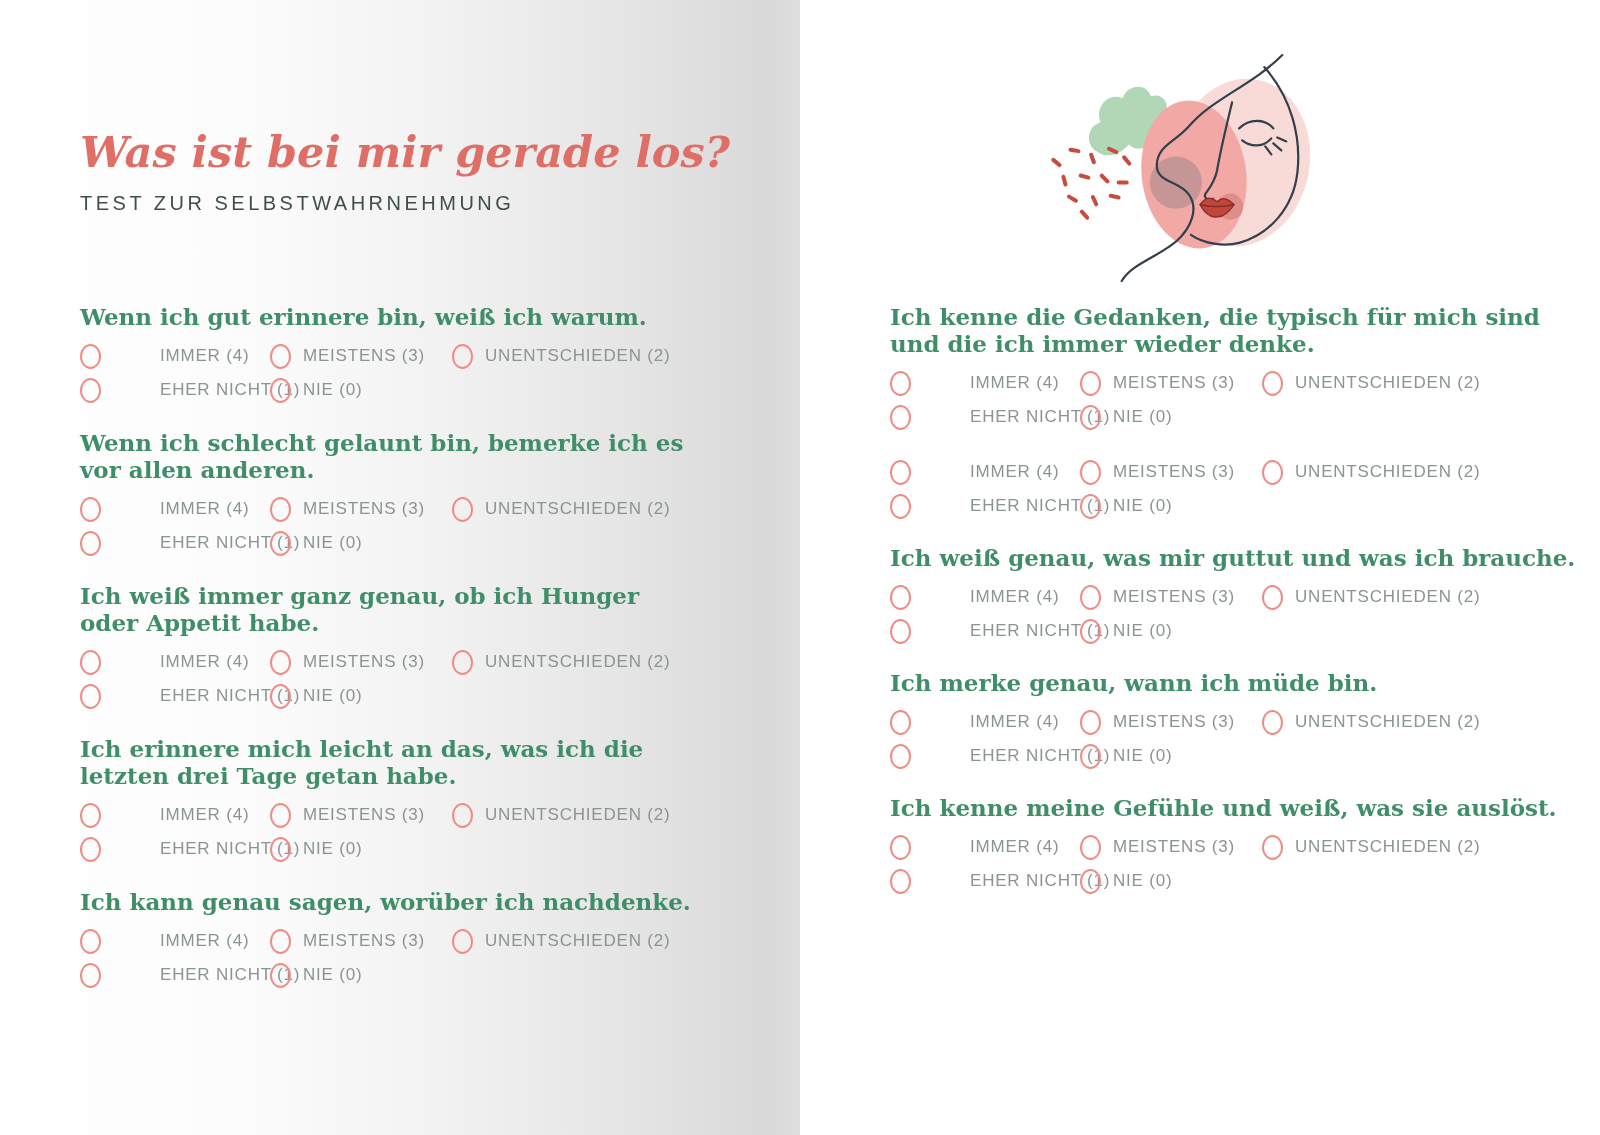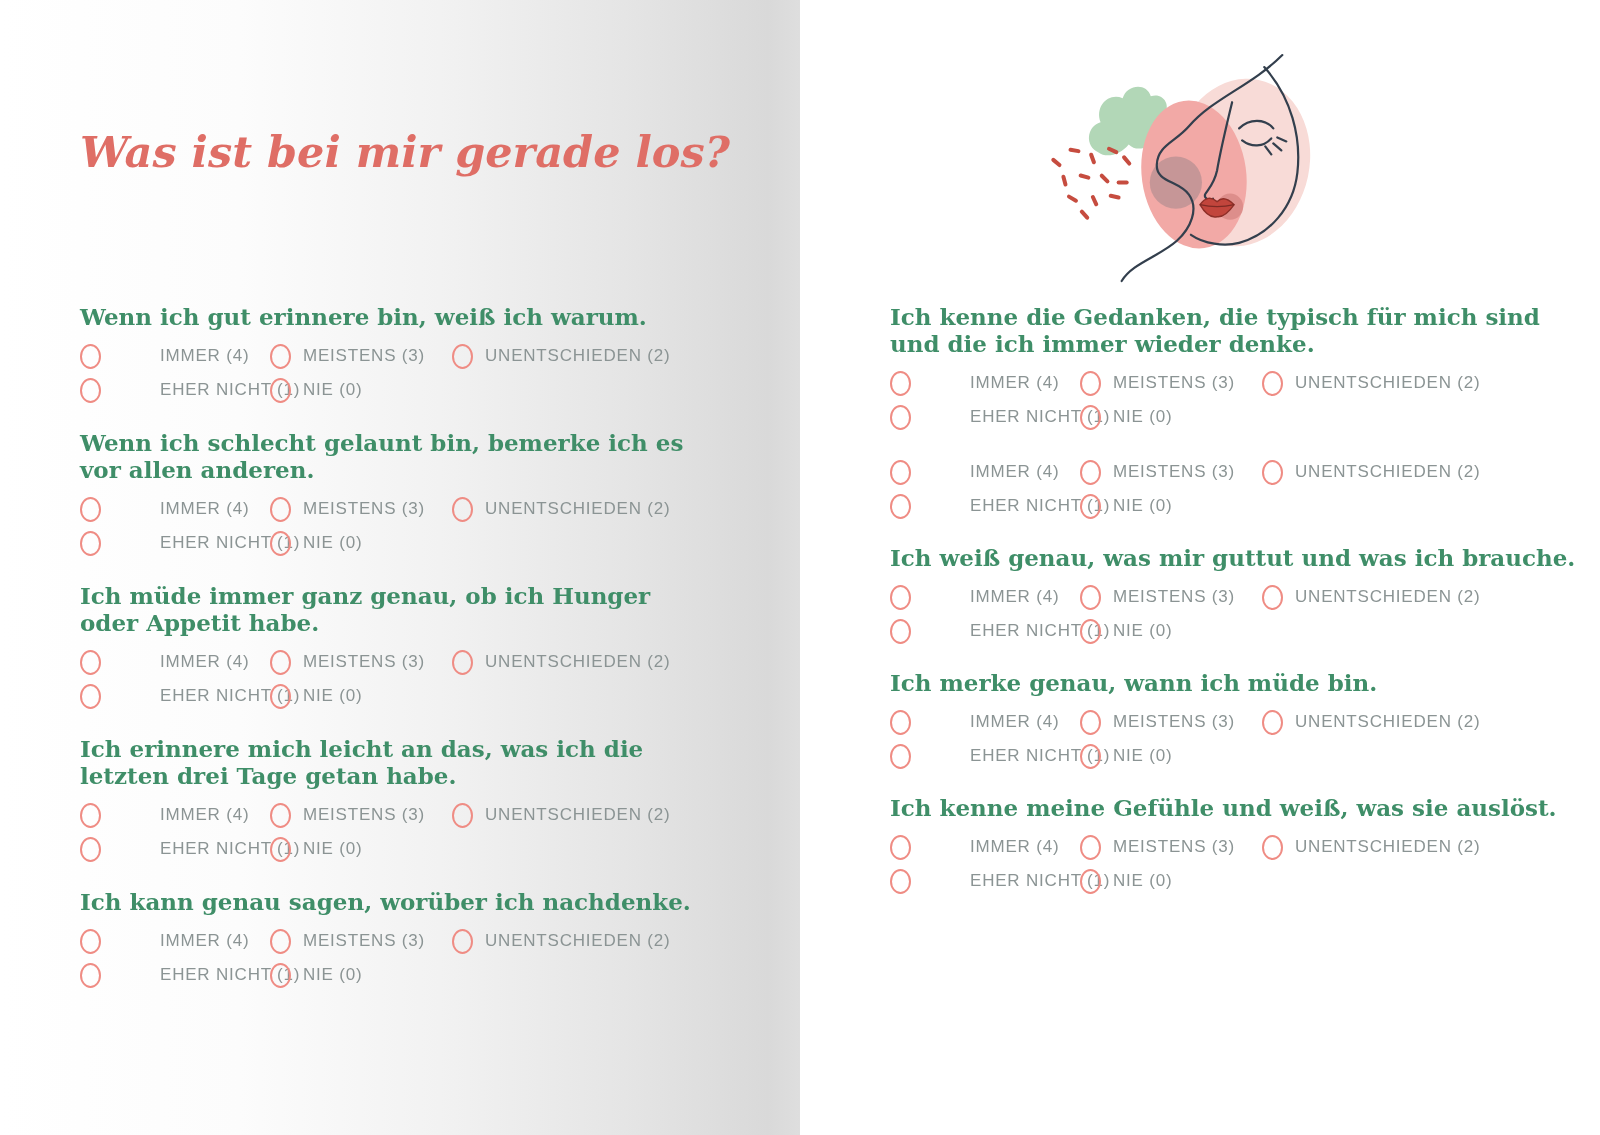--- a/index.html
+++ b/index.html
@@ -56,20 +56,21 @@
   .illu{position:absolute;left:228px;top:42px;width:352px;height:246px;}
 </style>
 </head>
 <body>
 
 <div class="stage">
 
   <div class="page page-left">
     <div class="header">
       <h1 class="title">Was ist bei mir gerade los?</h1>
+      <div class="subtitle">TEST ZUR SELBSTWAHRNEHMUNG</div>
     </div>
     <div class="questions" id="left-questions">
   <div class="question">
     <div class="q-text">Wenn ich gut erinnere bin, weiß ich warum.</div>
     <div class="opt-row">
       <span class="opt c1">
         <span class="radio"></span>
         <span class="opt-label">IMMER (4)</span>
       </span>
       <span class="opt c2">
@@ -116,21 +117,21 @@
         <span class="opt-label">EHER NICHT (1)</span>
       </span>
       <span class="opt c3">
         <span class="radio"></span>
         <span class="opt-label">NIE (0)</span>
       </span>
     </div>
   </div>
 
   <div class="question">
-    <div class="q-text">Ich müde immer ganz genau, ob ich Hunger
+    <div class="q-text">Ich weiß immer ganz genau, ob ich Hunger
 oder Appetit habe.</div>
     <div class="opt-row">
       <span class="opt c1">
         <span class="radio"></span>
         <span class="opt-label">IMMER (4)</span>
       </span>
       <span class="opt c2">
         <span class="radio"></span>
         <span class="opt-label">MEISTENS (3)</span>
       </span>

